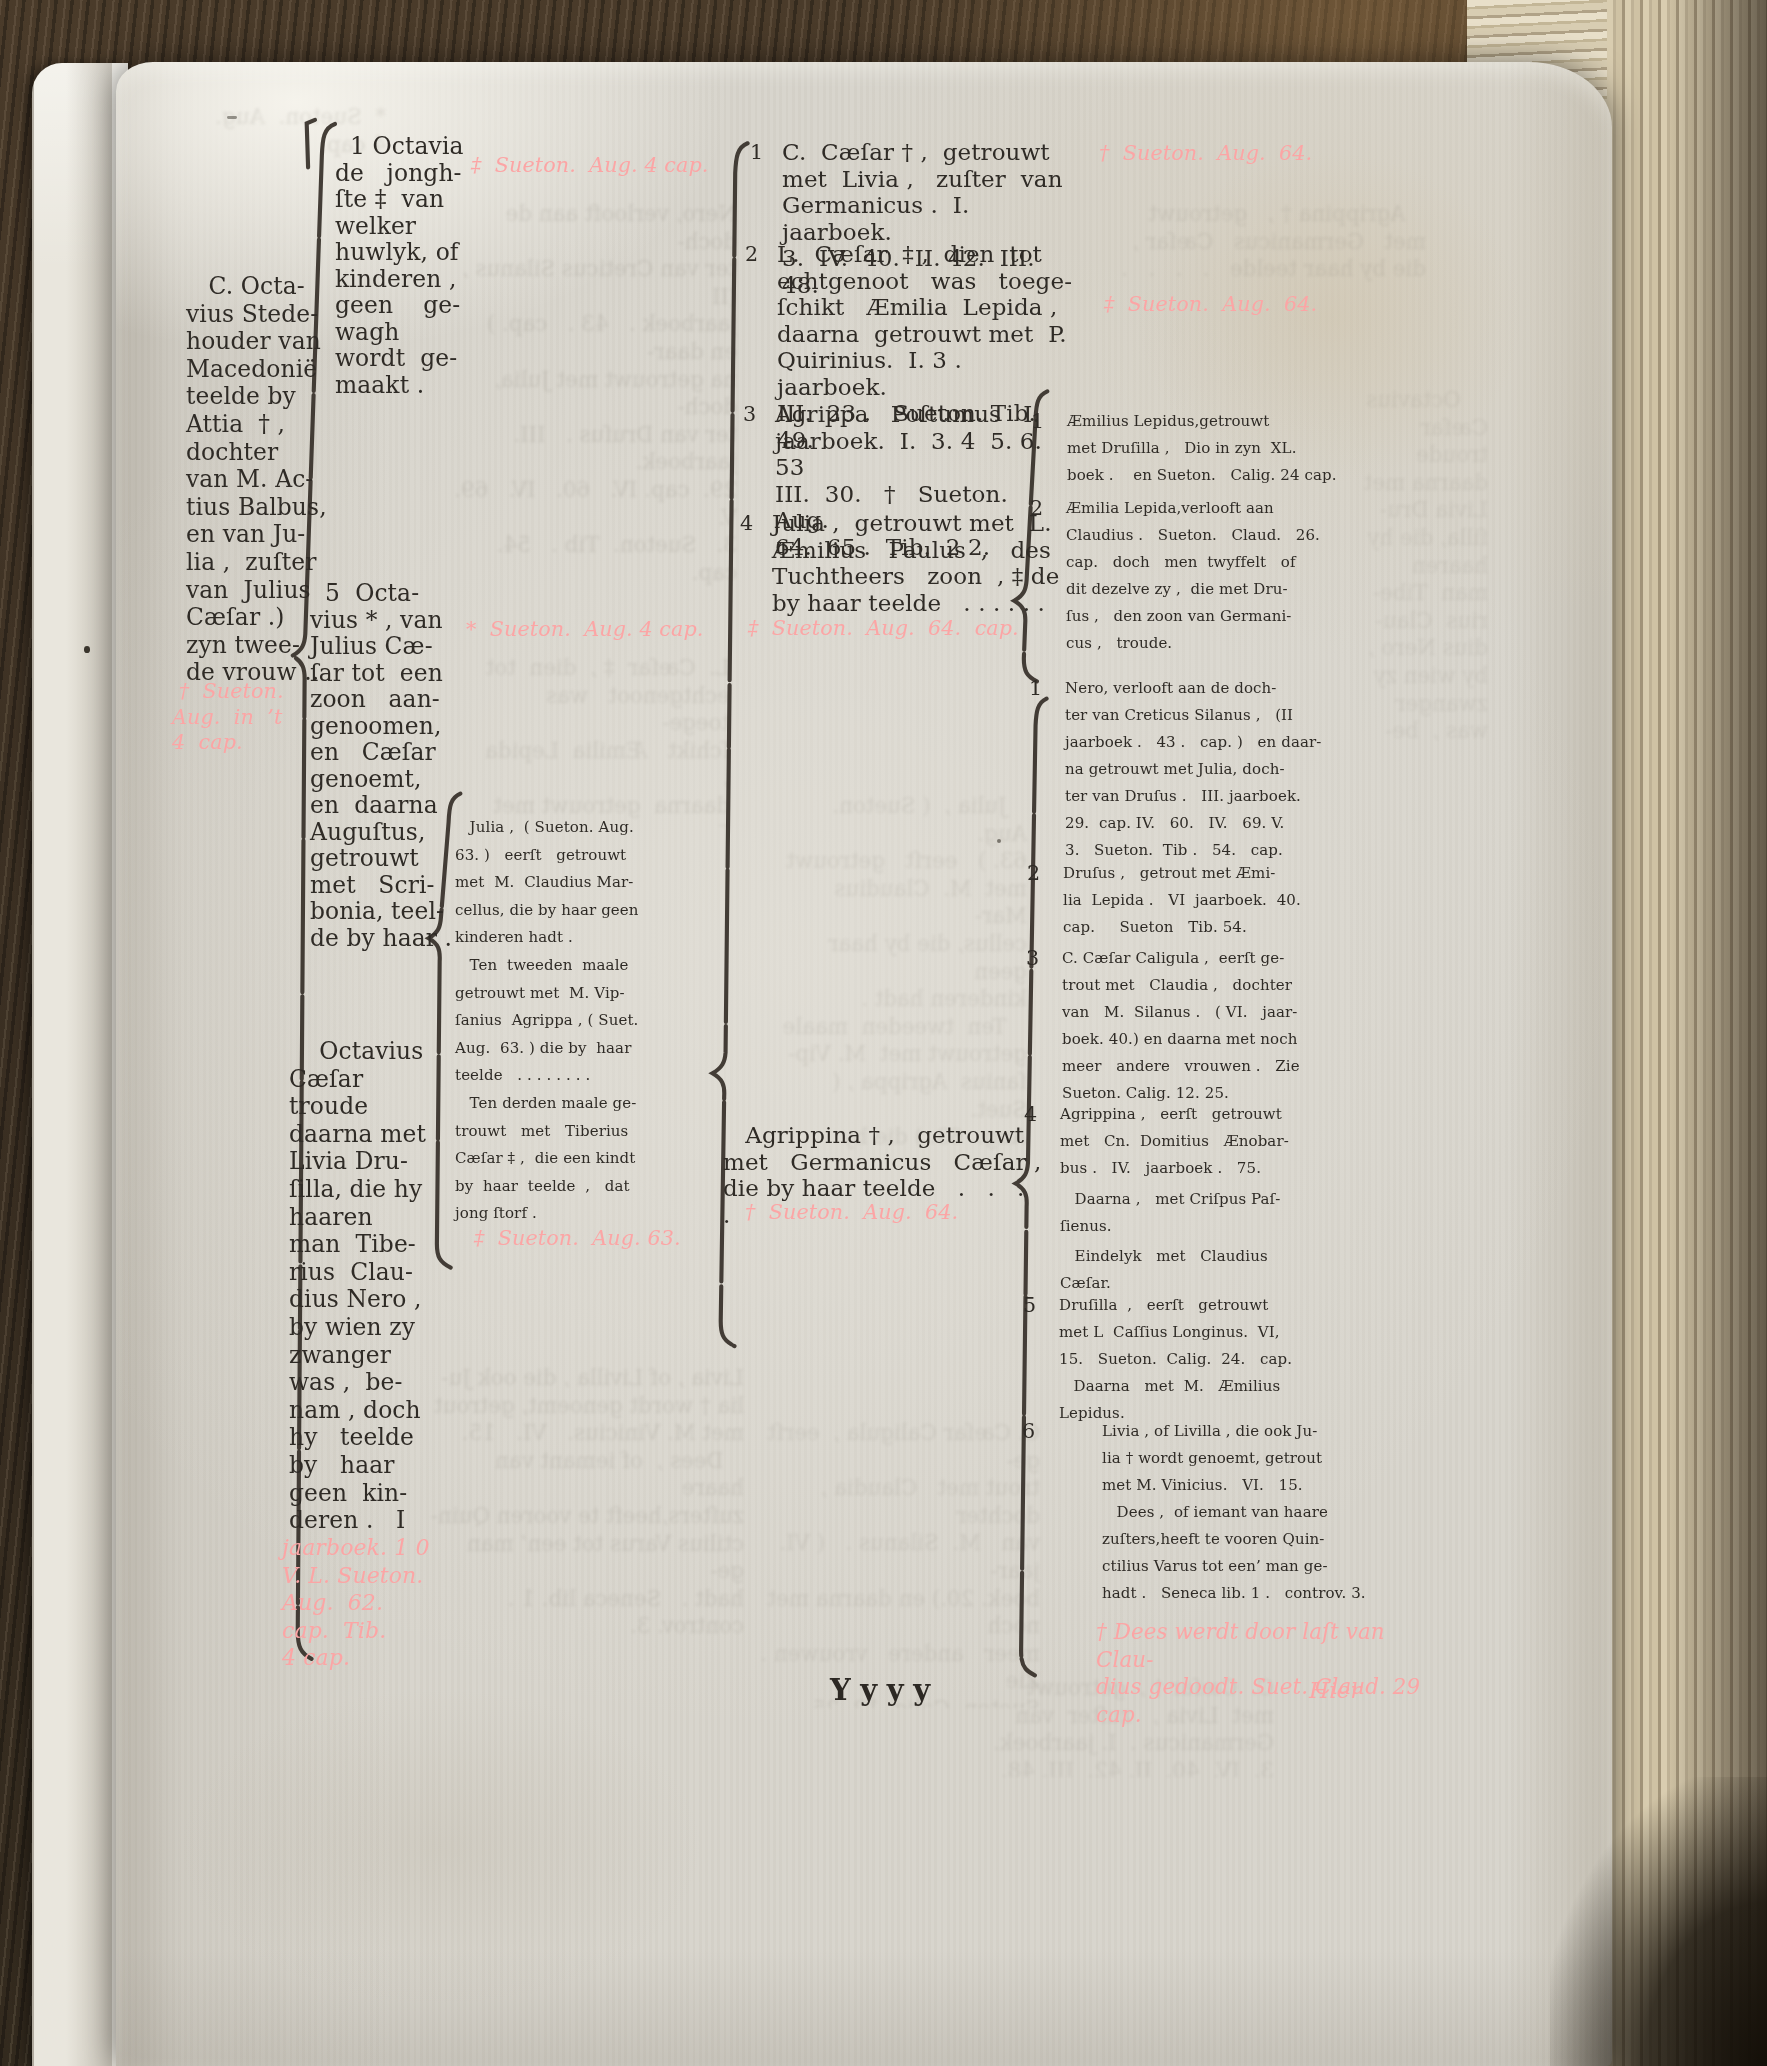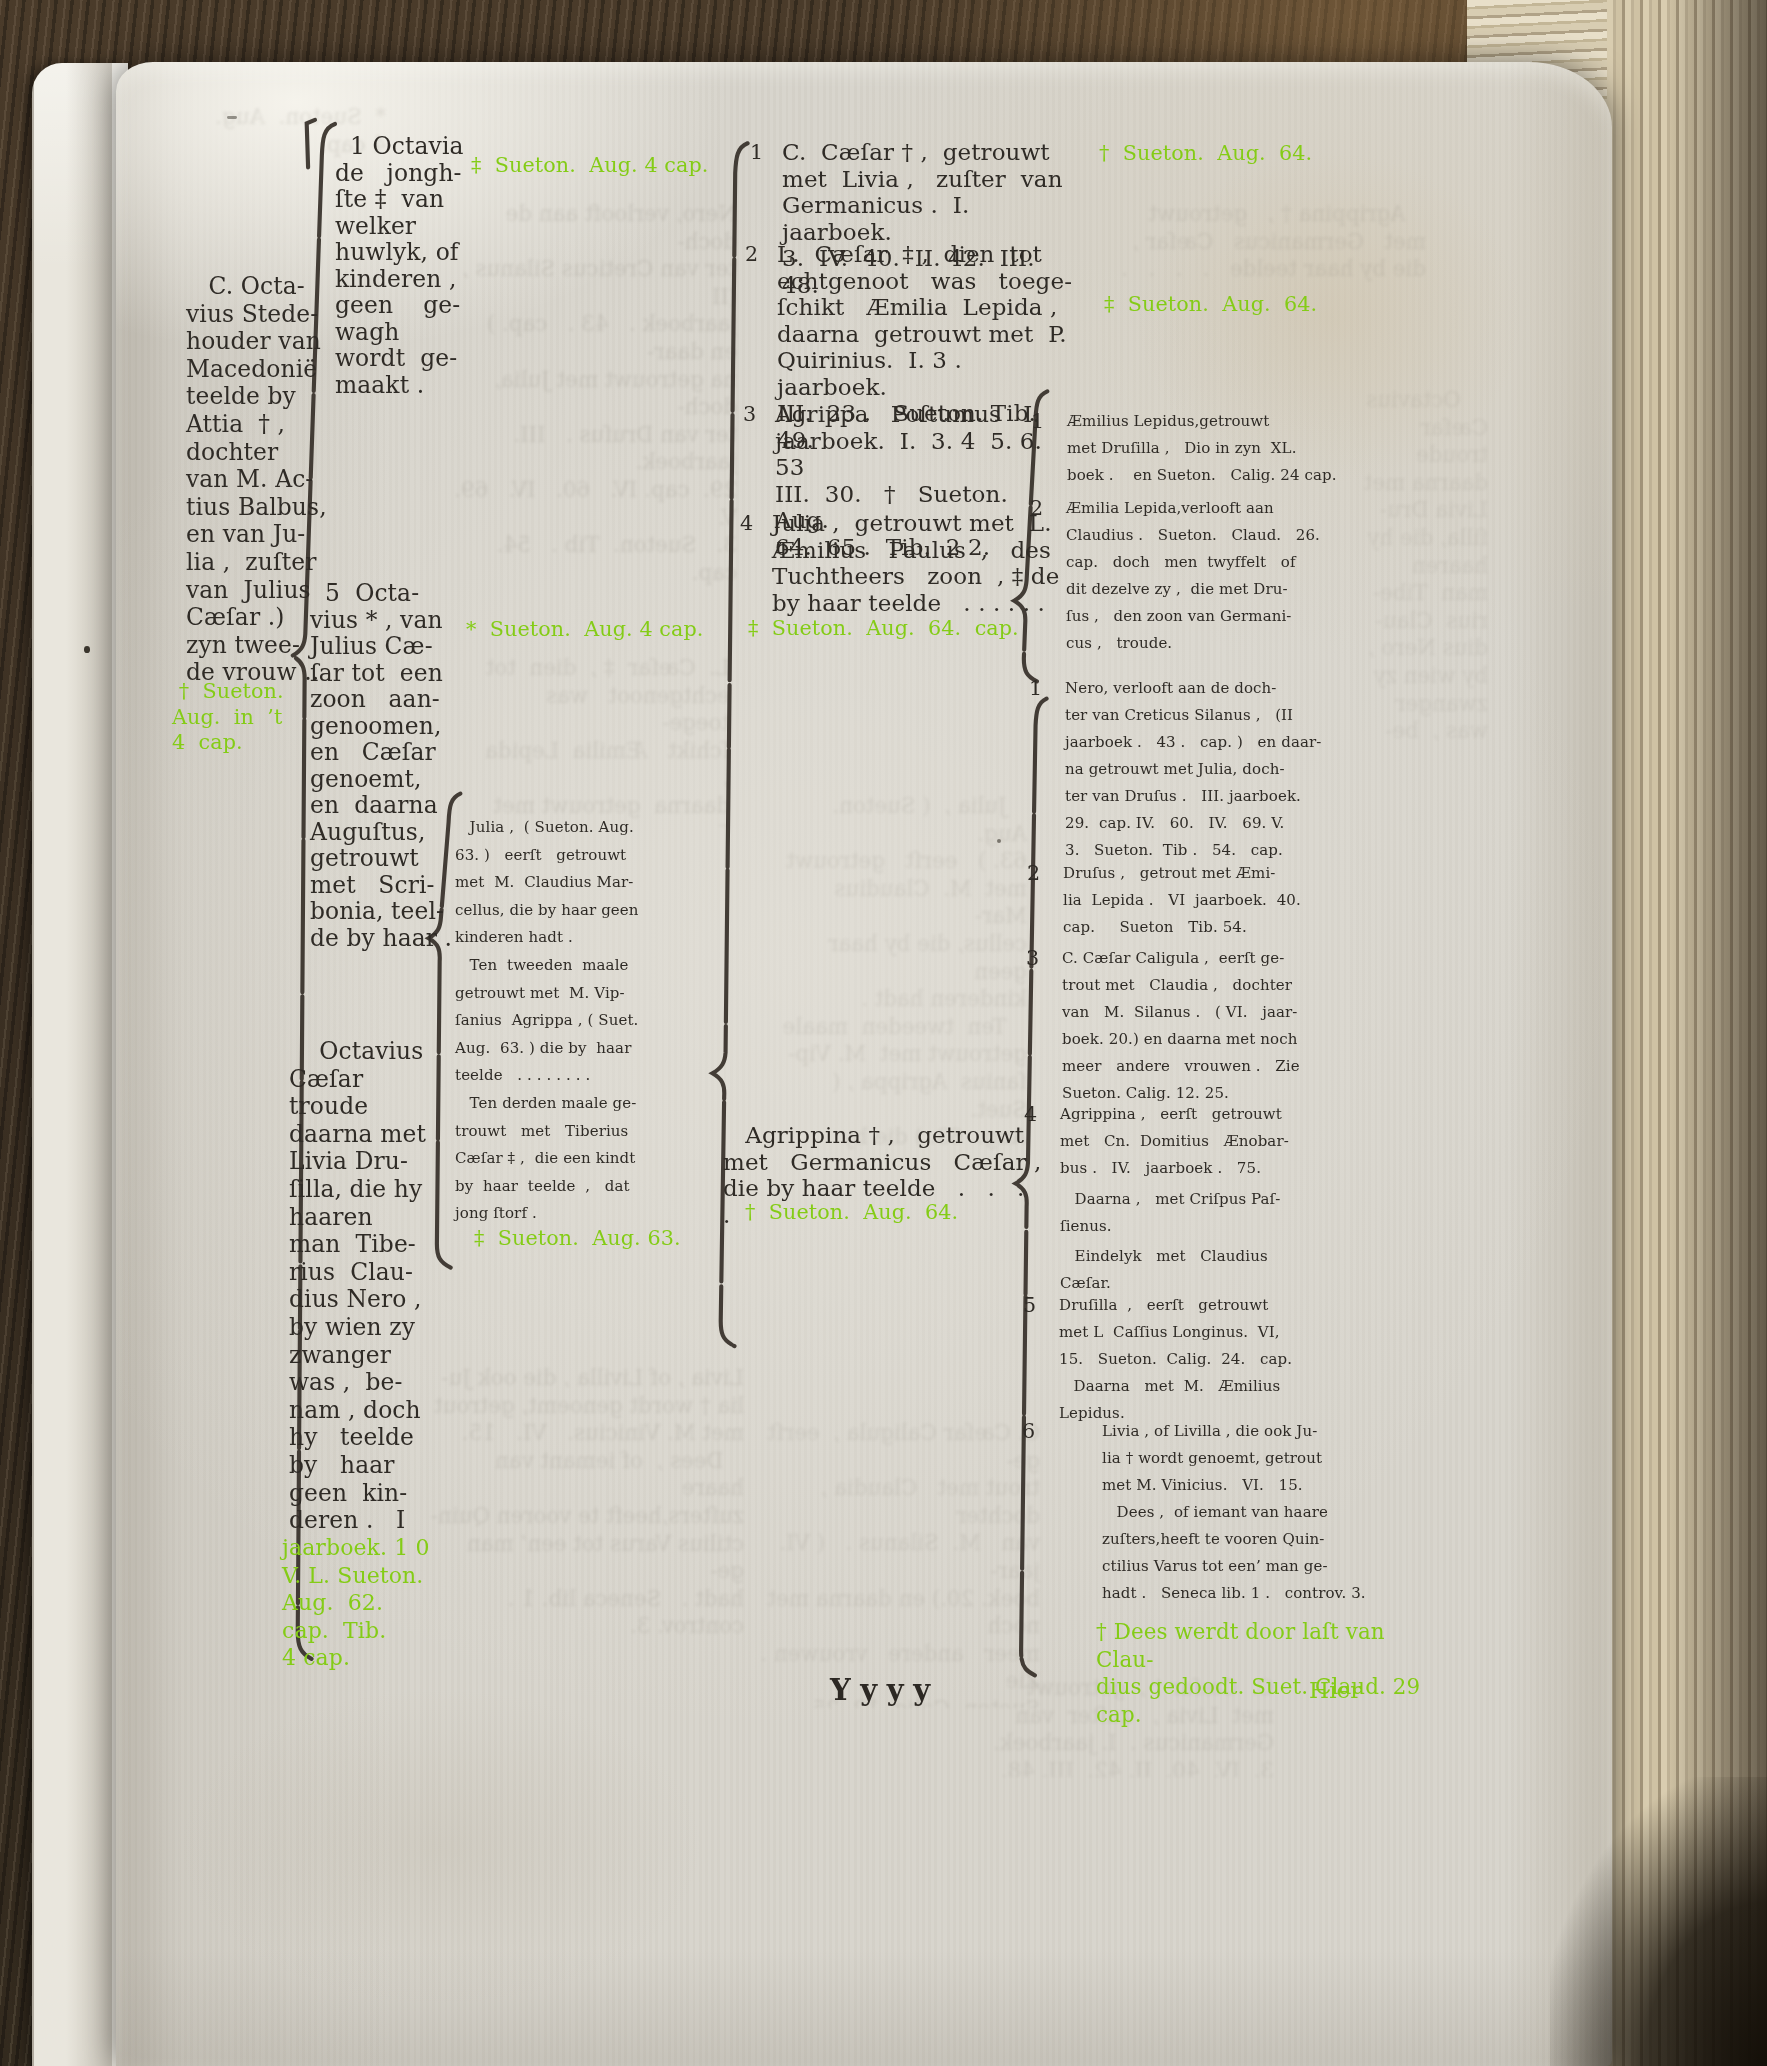--- a/index.html
+++ b/index.html
@@ -45,21 +45,21 @@
     box-shadow:0 0 32px rgba(0,0,0,.5), inset 0 9.6px 20.7px rgba(255,255,250,.35);}
   .stain{border-radius:50%;}
   
   .tx{position:absolute;white-space:pre-wrap;color:#2f2b26;
       font-family:"DejaVu Serif",serif;letter-spacing:0.1px;}
   .c1{font-size:23.4px;line-height:27.6px;width:162px;}
   .c2{font-size:23.4px;line-height:26.5px;width:148px;}
   .c3{font-size:15px;line-height:27.6px;width:296px;}
   .c4t{font-size:23px;line-height:26.5px;width:296px;}
   .c5t{font-size:15px;line-height:27px;width:331px;}
-  .ital{color:#84cc16;}
+  .ital{font-style:italic;color:#fca5a5;}
   .note{font-size:20.7px;line-height:25.5px;}
   .entry{position:absolute;display:flex;}
   .enum{font-size:20.7px;color:#2f2b26;width:32px;flex:0 0 32px;padding-top:1.4px;}
   .enum5{width:36px;flex:0 0 36px;}
   .sig{font-size:29px;letter-spacing:9.6px;color:#2c2823;font-weight:bold;}
   .catch{font-size:23px;}
   .bleed{position:absolute;white-space:pre-wrap;color:#6d675c;opacity:.15;
      filter:blur(1.4px);transform:scaleX(-1);font-size:21.4px;line-height:27.6px;
      font-family:"DejaVu Serif",serif;pointer-events:none;}
   .speck{position:absolute;background:#3a352d;border-radius:50%;}
@@ -309,21 +309,21 @@
   <span class="enum enum5">2</span>
   <div class="tx c5t" style="position:static;">Druſus ,   getrout met Æmi-
 lia  Lepida .   VI  jaarboek.  40.
 cap.     Sueton   Tib. 54.</div>
 </div>
 <div class="entry" style="left:1026px;top:945px;">
   <span class="enum enum5">3</span>
   <div class="tx c5t" style="position:static;">C. Cæſar Caligula ,  eerſt ge-
 trout met   Claudia ,   dochter
 van   M.  Silanus .   ( VI.   jaar-
-boek. 20.) en daarna met noch
+boek. 40.) en daarna met noch
 meer   andere   vrouwen .   Zie
 Sueton. Calig. 12. 25.</div>
 </div>
 <div class="entry" style="left:1024px;top:1101px;">
   <span class="enum enum5">4</span>
   <div class="tx c5t" style="position:static;">Agrippina ,   eerſt   getrouwt
 met   Cn.  Domitius   Ænobar-
 bus .   IV.   jaarboek .   75.</div>
 </div>
 <div class="tx c5t" style="left:1060px;top:1186px;">   Daarna ,   met Criſpus Paſ-

